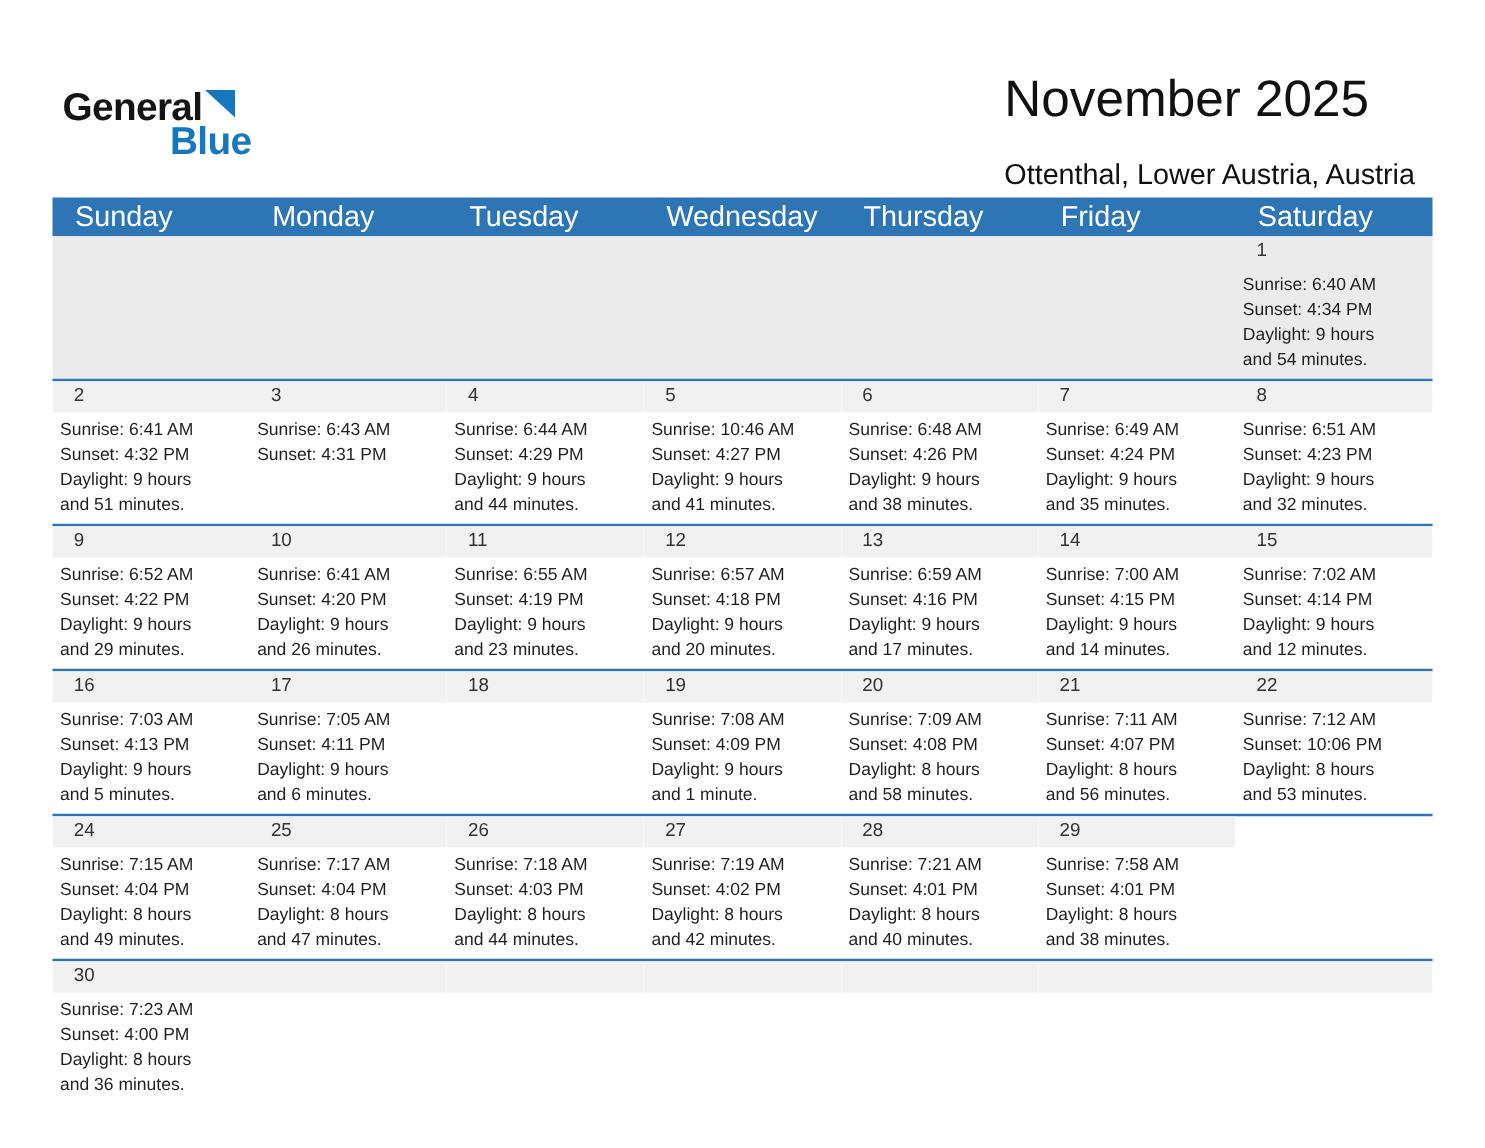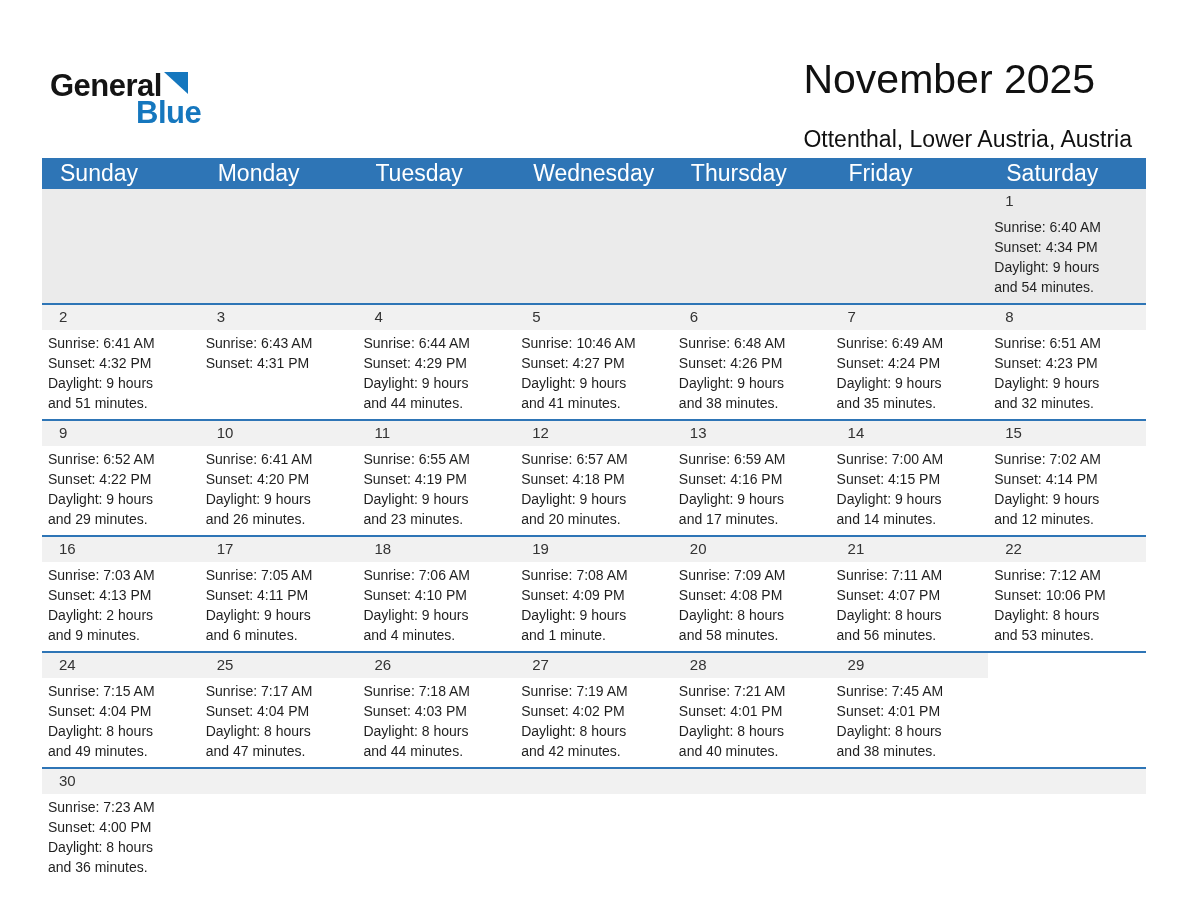--- a/index.html
+++ b/index.html
@@ -231,38 +231,33 @@
             <div class="info-line">Daylight: 9 hours and 12 minutes.</div>
           </div>
         </div>
       </div>
       <div class="week-row">
         <div class="day-cell">
           <div class="day-number">16</div>
           <div class="day-info">
             <div class="info-line">Sunrise: 7:03 AM</div>
             <div class="info-line">Sunset: 4:13 PM</div>
-            <div class="info-line">Daylight: 2 hours and 9 minutes.</div>
+            <div class="info-line">Daylight: 9 hours and 5 minutes.</div>
           </div>
         </div>
         <div class="day-cell">
           <div class="day-number">17</div>
           <div class="day-info">
             <div class="info-line">Sunrise: 7:05 AM</div>
             <div class="info-line">Sunset: 4:11 PM</div>
             <div class="info-line">Daylight: 9 hours and 6 minutes.</div>
           </div>
         </div>
         <div class="day-cell">
           <div class="day-number">18</div>
-          <div class="day-info">
-            <div class="info-line">Sunrise: 7:06 AM</div>
-            <div class="info-line">Sunset: 4:10 PM</div>
-            <div class="info-line">Daylight: 9 hours and 4 minutes.</div>
-          </div>
         </div>
         <div class="day-cell">
           <div class="day-number">19</div>
           <div class="day-info">
             <div class="info-line">Sunrise: 7:08 AM</div>
             <div class="info-line">Sunset: 4:09 PM</div>
             <div class="info-line">Daylight: 9 hours and 1 minute.</div>
           </div>
         </div>
         <div class="day-cell">
@@ -327,21 +322,21 @@
           <div class="day-number">28</div>
           <div class="day-info">
             <div class="info-line">Sunrise: 7:21 AM</div>
             <div class="info-line">Sunset: 4:01 PM</div>
             <div class="info-line">Daylight: 8 hours and 40 minutes.</div>
           </div>
         </div>
         <div class="day-cell">
           <div class="day-number">29</div>
           <div class="day-info">
-            <div class="info-line">Sunrise: 7:45 AM</div>
+            <div class="info-line">Sunrise: 7:58 AM</div>
             <div class="info-line">Sunset: 4:01 PM</div>
             <div class="info-line">Daylight: 8 hours and 38 minutes.</div>
           </div>
         </div>
       </div>
       <div class="week-row">
         <div class="day-cell">
           <div class="day-number">30</div>
           <div class="day-info">
             <div class="info-line">Sunrise: 7:23 AM</div>

